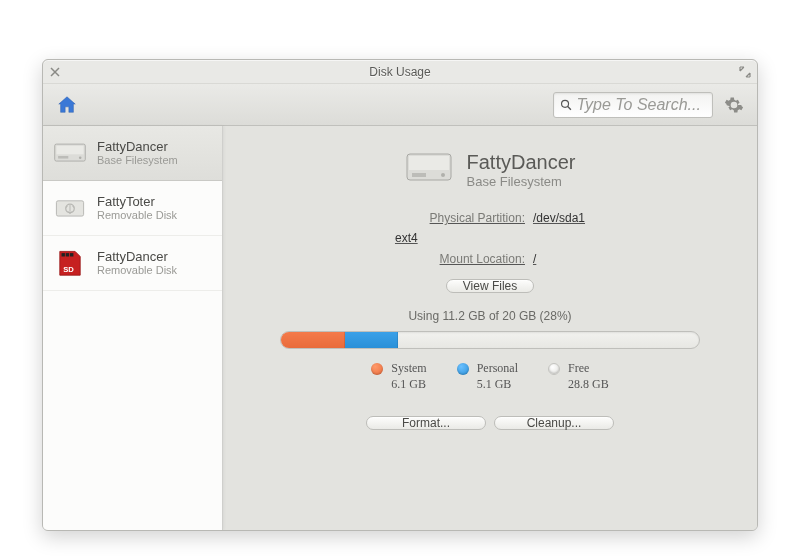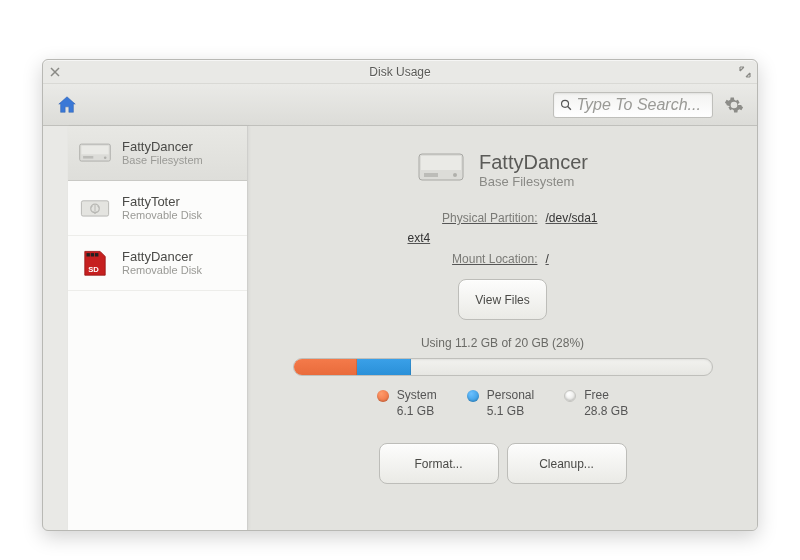--- a/index.html
+++ b/index.html
@@ -78,21 +78,20 @@
 .gear-btn {
   width: 26px; height: 26px; margin-left: 8px;
   display:flex; align-items:center; justify-content:center;
   color: #8c8c88;
 }
 .gear-btn svg { width: 20px; height: 20px; }
 .content {
   flex: 1;
   display: flex;
   background: #e3e3df;
-  margin-left: 25px;
 }
 .sidebar {
   width: 180px;
   background: #fcfcfb;
   border-right: 1px solid #cfcfcc;
   box-shadow: 1px 0 3px rgba(0,0,0,0.05);
 }
 .side-item {
   display: flex;
   align-items: center;
@@ -120,21 +119,21 @@
 .dev-header { display:flex; align-items:center; gap: 14px; margin-bottom: 14px; }
 .dev-header-icon { width: 48px; height: 48px; }
 .dev-title { font-size: 20px; color: #5a5a57; font-weight: 400; }
 .dev-sub { font-size: 13px; color: #8a8a86; }
 .kv-table { font-size: 12px; color: #555; margin-bottom: 10px; text-decoration: underline; }
 .kv-row { display:flex; gap: 8px; line-height: 1.7; }
 .kv-label { width: 130px; text-align: right; color: #7a7a76; }
 .kv-value { color: #333; }
 .btn {
   display:inline-flex; align-items:center; justify-content:center;
-  height: 41px; padding: 0 16px;
+  height: 14px; padding: 0 16px;
   font-size: 12px; color: #4a4a47;
   background: linear-gradient(#fdfdfc,#eaeae6);
   border: 1px solid #bdbdb9;
   border-radius: 8px;
   box-shadow: 0 1px 0 rgba(255,255,255,0.6) inset;
   cursor: pointer;
 }
 .usage-text { font-size: 12px; color: #6a6a66; margin: 16px 0 8px; }
 .progress {
   width: 420px; height: 18px;
@@ -142,21 +141,21 @@
   border: 1px solid #bfbfbb;
   border-radius: 9px;
   overflow: hidden;
   position: relative;
   box-shadow: inset 0 1px 2px rgba(0,0,0,0.08);
 }
 .seg { height:100%; float:left; }
 .seg-system { background: linear-gradient(#f47a4a,#e96b3b); border-right:1px solid rgba(0,0,0,0.1); }
 .seg-personal { background: linear-gradient(#3aa0e8,#2a90d8); border-right:1px solid rgba(0,0,0,0.1); }
 .legend { display:flex; gap: 30px; margin-top: 12px; }
-.leg-item { display:flex; align-items:flex-start; gap:8px; font-size:12px; color:#555; }
+.leg-item { display:flex; align-items:flex-start; gap:8px; font-size:12px; color:#555;font-family:Liberation Serif, serif; }
 .leg-dot { width:12px; height:12px; border-radius:50%; margin-top:2px; box-shadow: inset 0 -1px 2px rgba(0,0,0,0.2); }
 .leg-dot.system { background: radial-gradient(circle at 35% 30%, #ff9a6a, #e96b3b); }
 .leg-dot.personal { background: radial-gradient(circle at 35% 30%, #6ac0ff, #2a90d8); }
 .leg-dot.free { background: radial-gradient(circle at 35% 30%, #fff, #e0e0dc); border:1px solid #c4c4c0; }
 .leg-text { display:flex; flex-direction:column; line-height:1.3; }
 .bottom-btns { display:flex; gap: 8px; margin-top: 24px; }
 .bottom-btns .btn { width: 120px; }
 
 
 .hdd-svg rect.body { fill:#dcdcd8; stroke:#a8a8a4; }

